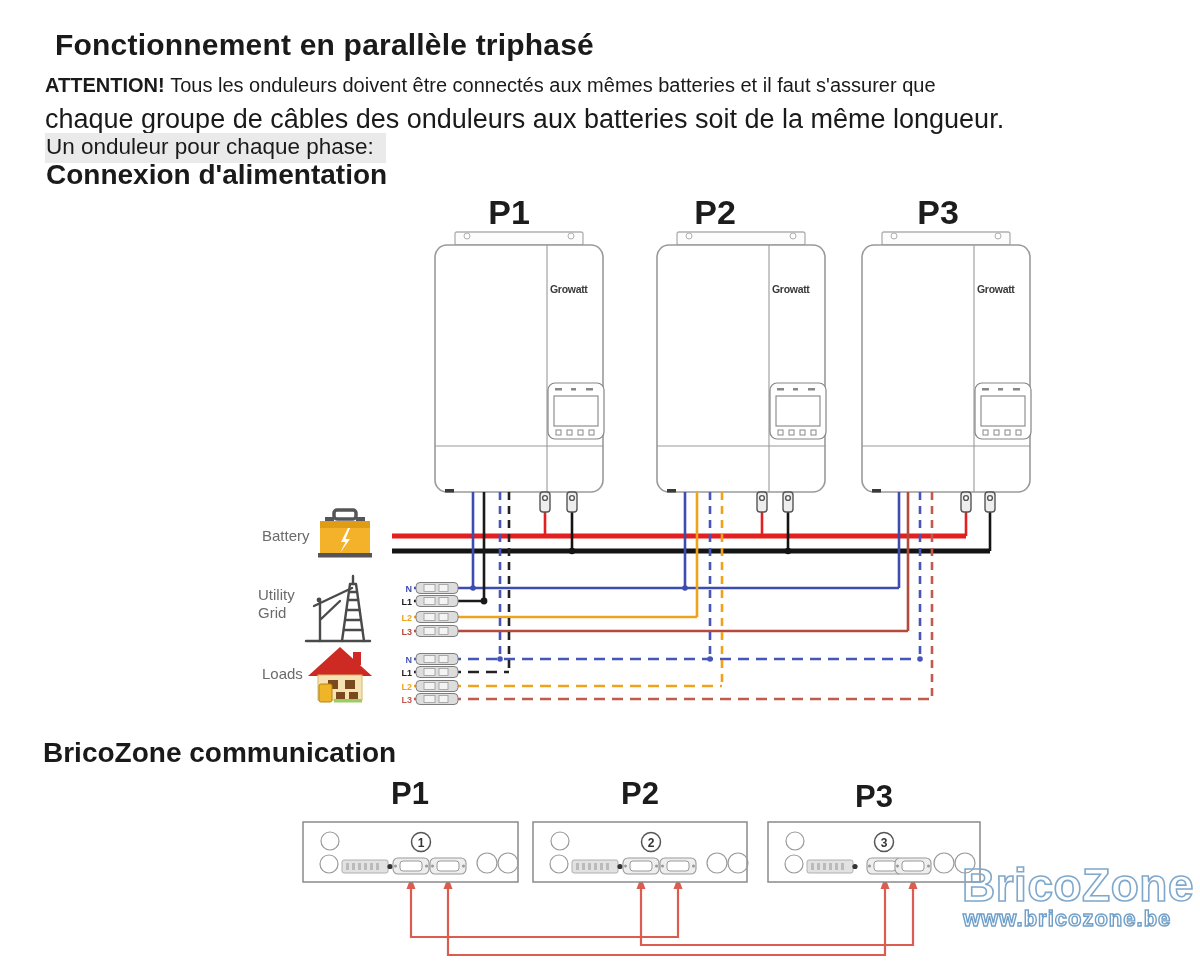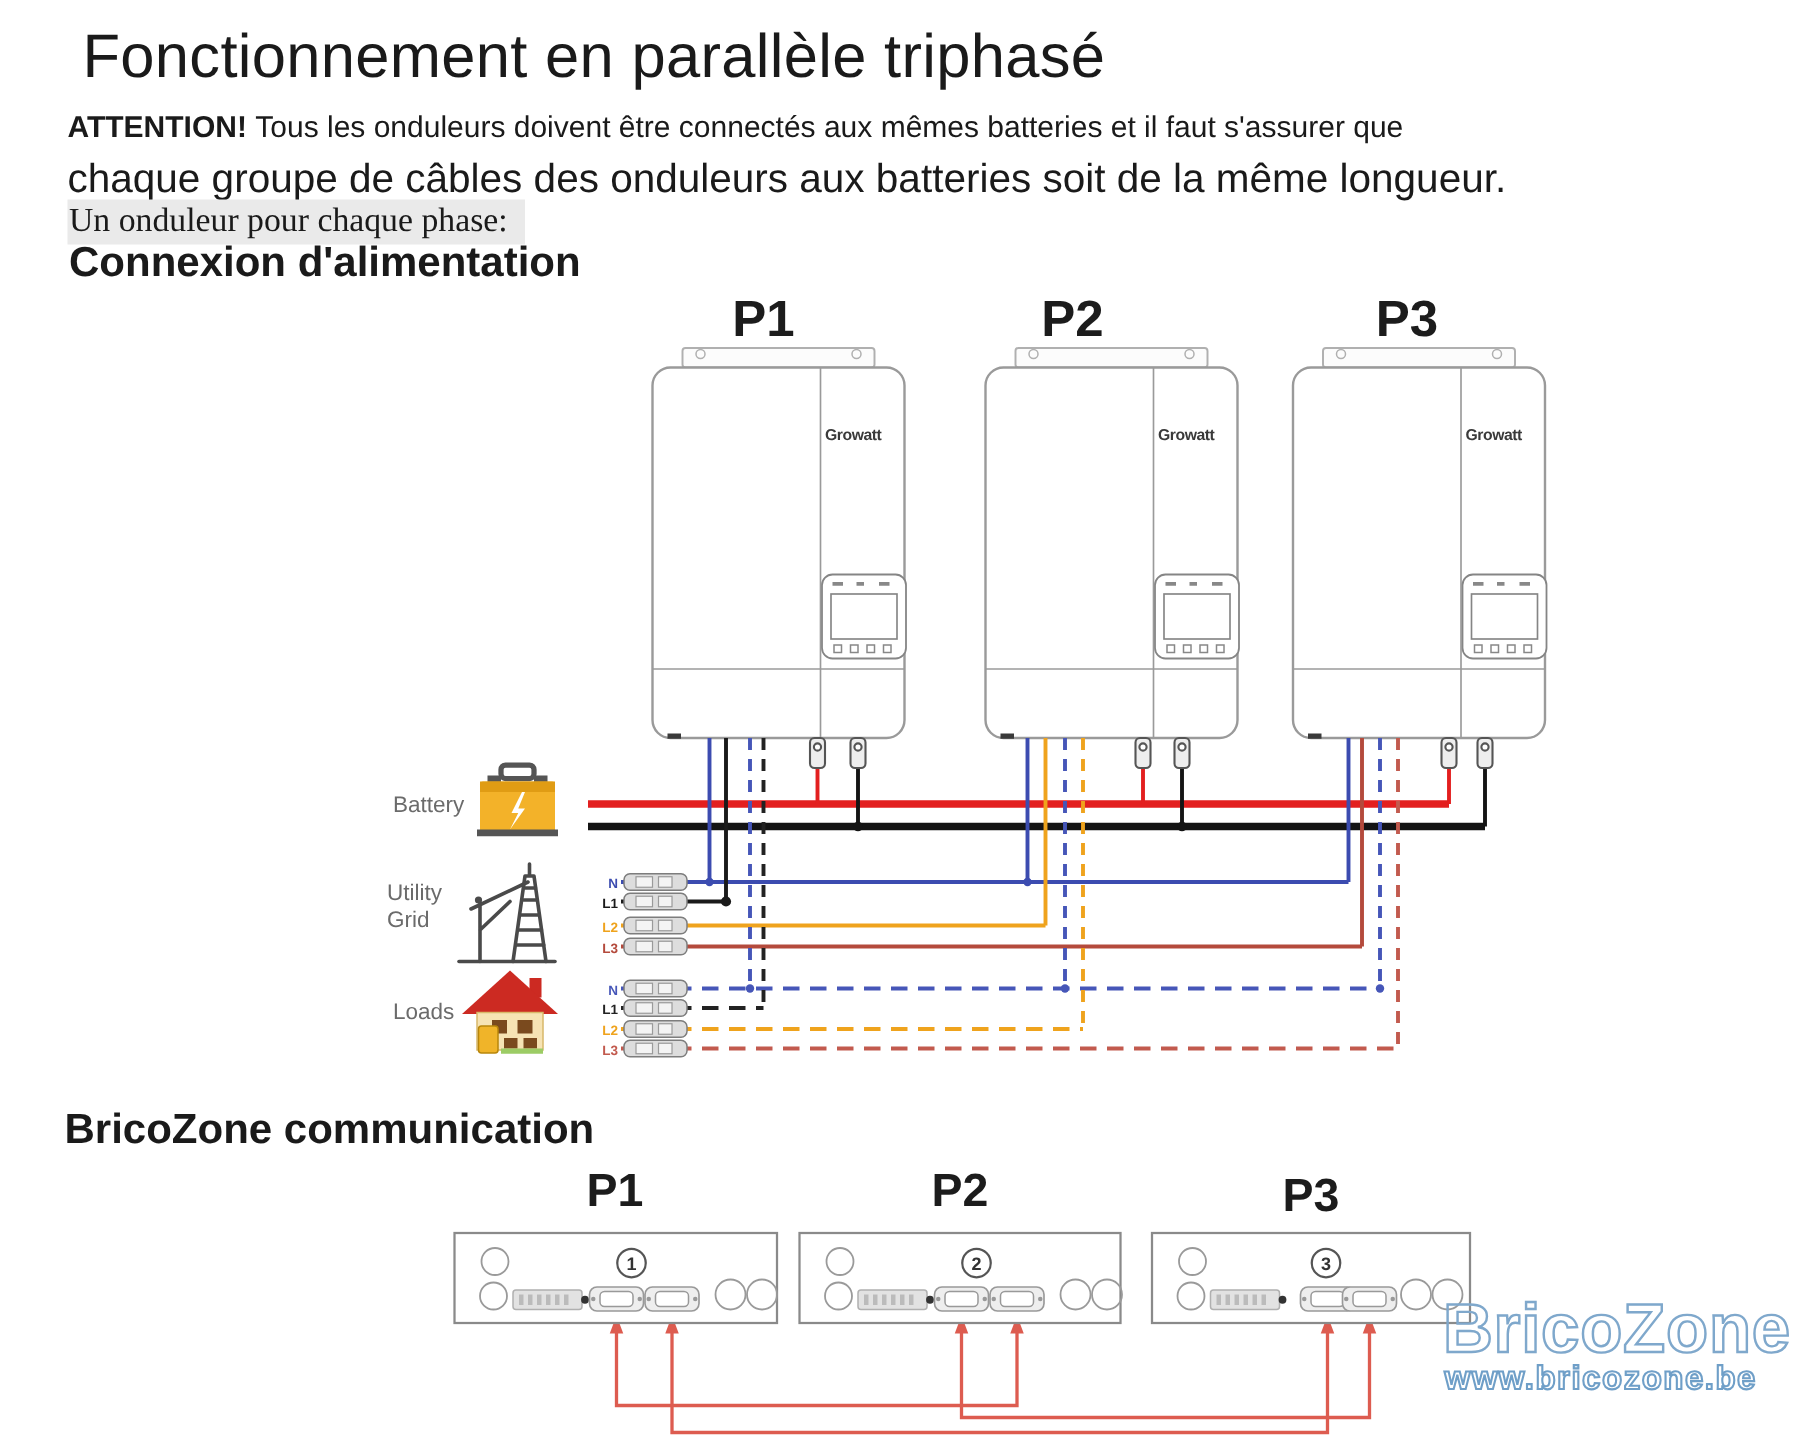--- a/index.html
+++ b/index.html
@@ -1,23 +1,23 @@
 <!DOCTYPE html>
 <html><head>
 <meta charset="utf-8">
 <style>
   html,body{margin:0;padding:0;background:#ffffff;}
   .page{position:relative;width:1200px;height:964px;background:#ffffff;overflow:hidden;
         font-family:"Liberation Sans","DejaVu Sans",sans-serif;color:#1a1a1a;}
   .abs{position:absolute;}
-  .doc-title{left:55px;top:14px;font-size:41px;font-weight:normal;letter-spacing:.2px;white-space:nowrap;}
+  .doc-title{left:55px;top:28px;font-size:30px;font-weight:bold;letter-spacing:.2px;white-space:nowrap;}
   .warn-line1{left:45px;top:74px;font-size:20px;white-space:nowrap;}
   .warn-line2{left:45px;top:104px;font-size:27px;white-space:nowrap;}
   .warn-line1 b{font-weight:bold;}
-  .note-hl{left:45px;top:133px;font-size:22.5px;background:#eaeaea;padding:1px 12px 3px 1px;white-space:nowrap;font-family:Liberation Serif, serif;}
+  .note-hl{left:45px;top:133px;font-size:22.5px;background:#eaeaea;padding:1px 12px 3px 1px;white-space:nowrap;}
   .sec-head{font-size:28px;font-weight:bold;white-space:nowrap;}
   .sec1{left:46px;top:159px;}
   .sec2{left:43px;top:737px;}
   svg{position:absolute;left:0;top:0;}
   svg text{font-family:"Liberation Sans","DejaVu Sans",sans-serif;}
   .ptitle{font-size:34px;font-weight:bold;fill:#1c1c1c;}
   .ctitle{font-size:31px;font-weight:bold;fill:#1c1c1c;}
   .srclabel{font-size:15px;fill:#6b6b6b;}
   .wirelabel{font-size:9px;font-weight:bold;}
   .brand{font-size:10.5px;font-weight:bold;fill:#3a3a3a;letter-spacing:-.3px;}

